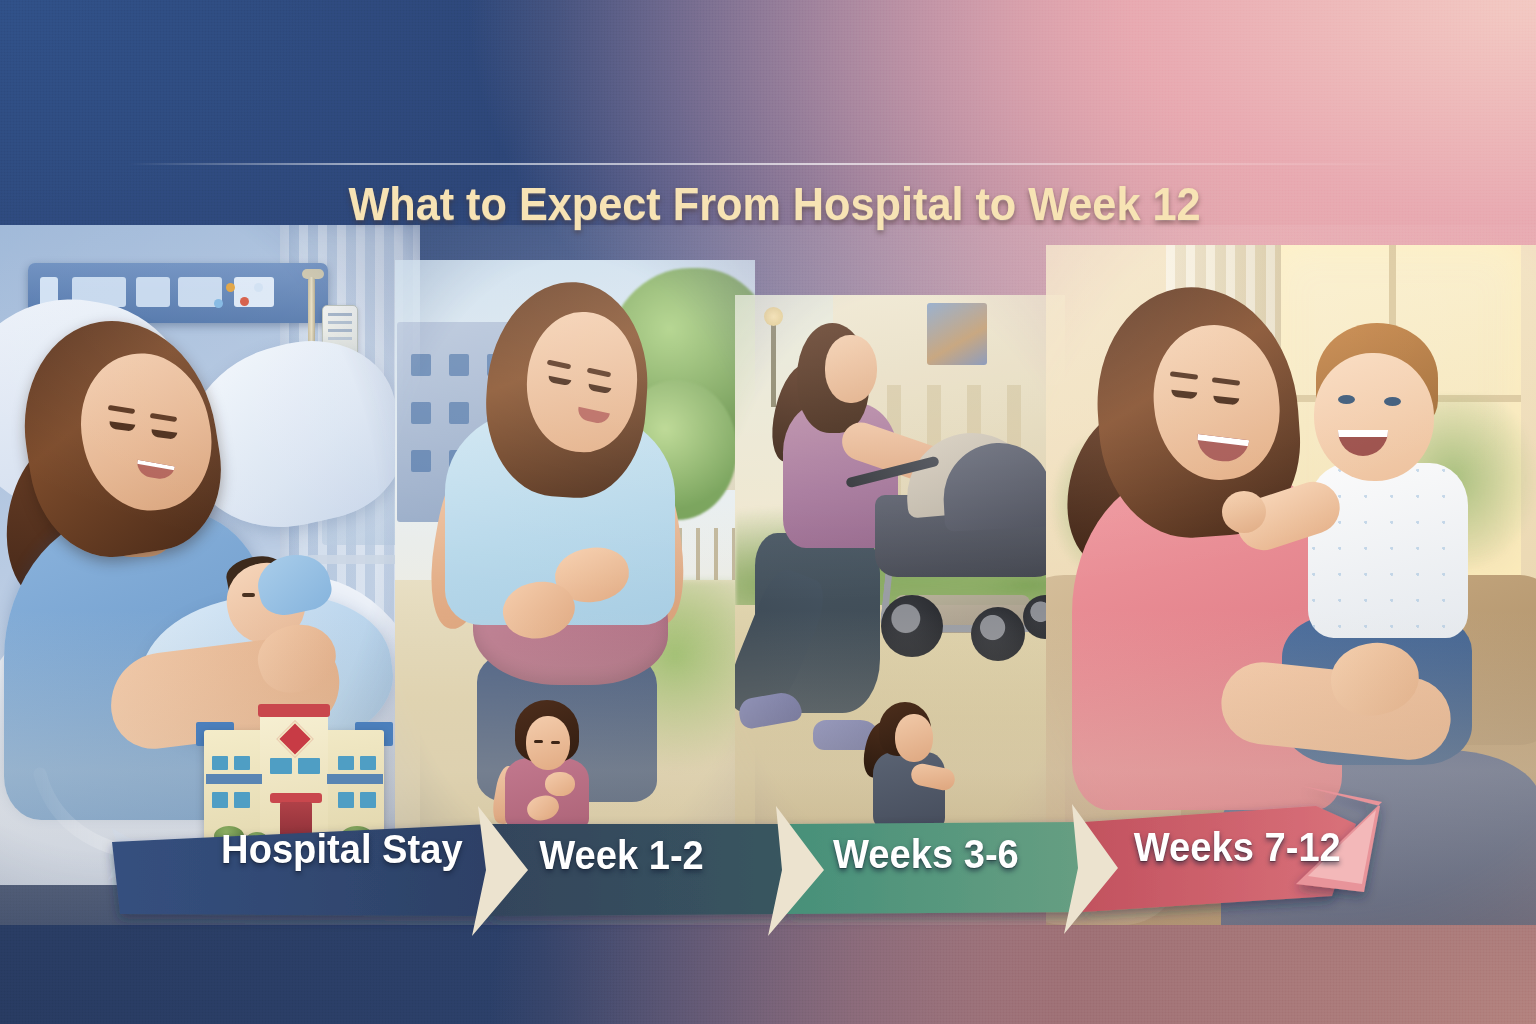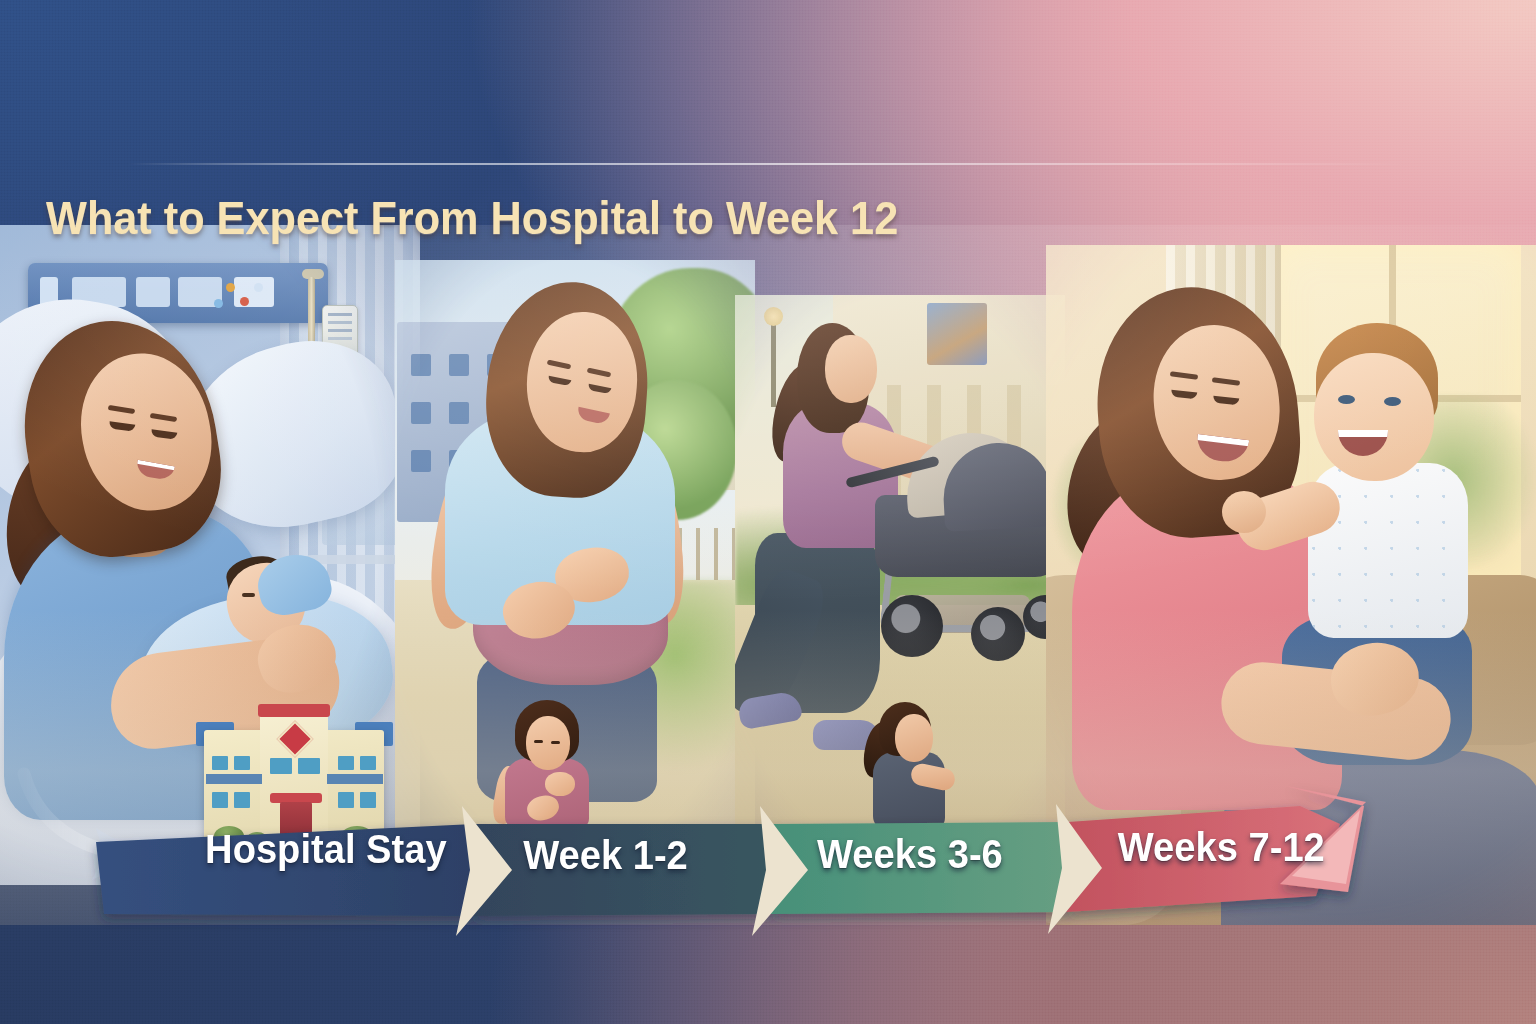--- a/index.html
+++ b/index.html
@@ -311,27 +311,27 @@
 
   
   .title{position:absolute;left:0;right:0;top:42px;text-align:center;z-index:12;}
   .title h1{margin:0;font-size:92px;line-height:1;font-weight:700;letter-spacing:-1px;
     font-family:"Liberation Sans Narrow","Liberation Sans",sans-serif;
     transform:scaleX(.92);}
   .t-white{color:#fdfdfd;text-shadow:0 4px 7px rgba(18,32,62,.55),0 1px 0 rgba(255,255,255,.35);}
   .t-pink{color:#f8ccd2;text-shadow:0 4px 7px rgba(70,40,70,.45),0 1px 0 rgba(255,255,255,.3);}
   .rule{position:absolute;left:128px;right:128px;top:163px;height:2px;z-index:12;
     background:linear-gradient(90deg,rgba(255,255,255,0),rgba(255,255,255,.55) 18%,rgba(255,255,255,.65) 55%,rgba(255,255,255,0));}
-  .subtitle{position:absolute;left:0;right:0;top:194px;text-align:left;z-index:12;}
+  .subtitle{position:absolute;left:0;right:0;top:180px;text-align:center;z-index:12;padding-left:13px;}
   .subtitle h2{margin:0;font-size:46px;line-height:1.05;font-weight:700;color:#f7e3b4;
     font-family:"Liberation Sans Narrow","Liberation Sans",sans-serif;transform:scaleX(.94);
     text-shadow:0 3px 6px rgba(70,50,40,.5),0 1px 0 rgba(255,255,255,.25);}
 
   
-  .timeline{position:absolute;left:0;right:0;bottom:60px;height:180px;z-index:14;text-decoration:underline;}
+  .timeline{position:absolute;left:16px;right:0;bottom:60px;height:180px;z-index:14;text-decoration:underline;}
   .tl-svg{position:absolute;left:0;top:0;width:1536px;height:180px;overflow:visible;}
   .tl-labels{position:absolute;inset:0;}
   .tl-lab{position:absolute;color:#ffffff;font-weight:700;font-size:41px;
     font-family:"Liberation Sans Narrow","Liberation Sans",sans-serif;transform:scaleX(.93);
     text-shadow:0 3px 6px rgba(20,30,55,.62),0 1px 1px rgba(0,0,0,.35);white-space:nowrap;}
   .tl-lab.l0{left:196px;top:42px;}
   .tl-lab.l1{left:517px;top:48px;}
   .tl-lab.l2{left:810px;top:47px;}
   .tl-lab.l3{left:1110px;top:40px;}
 </style>

